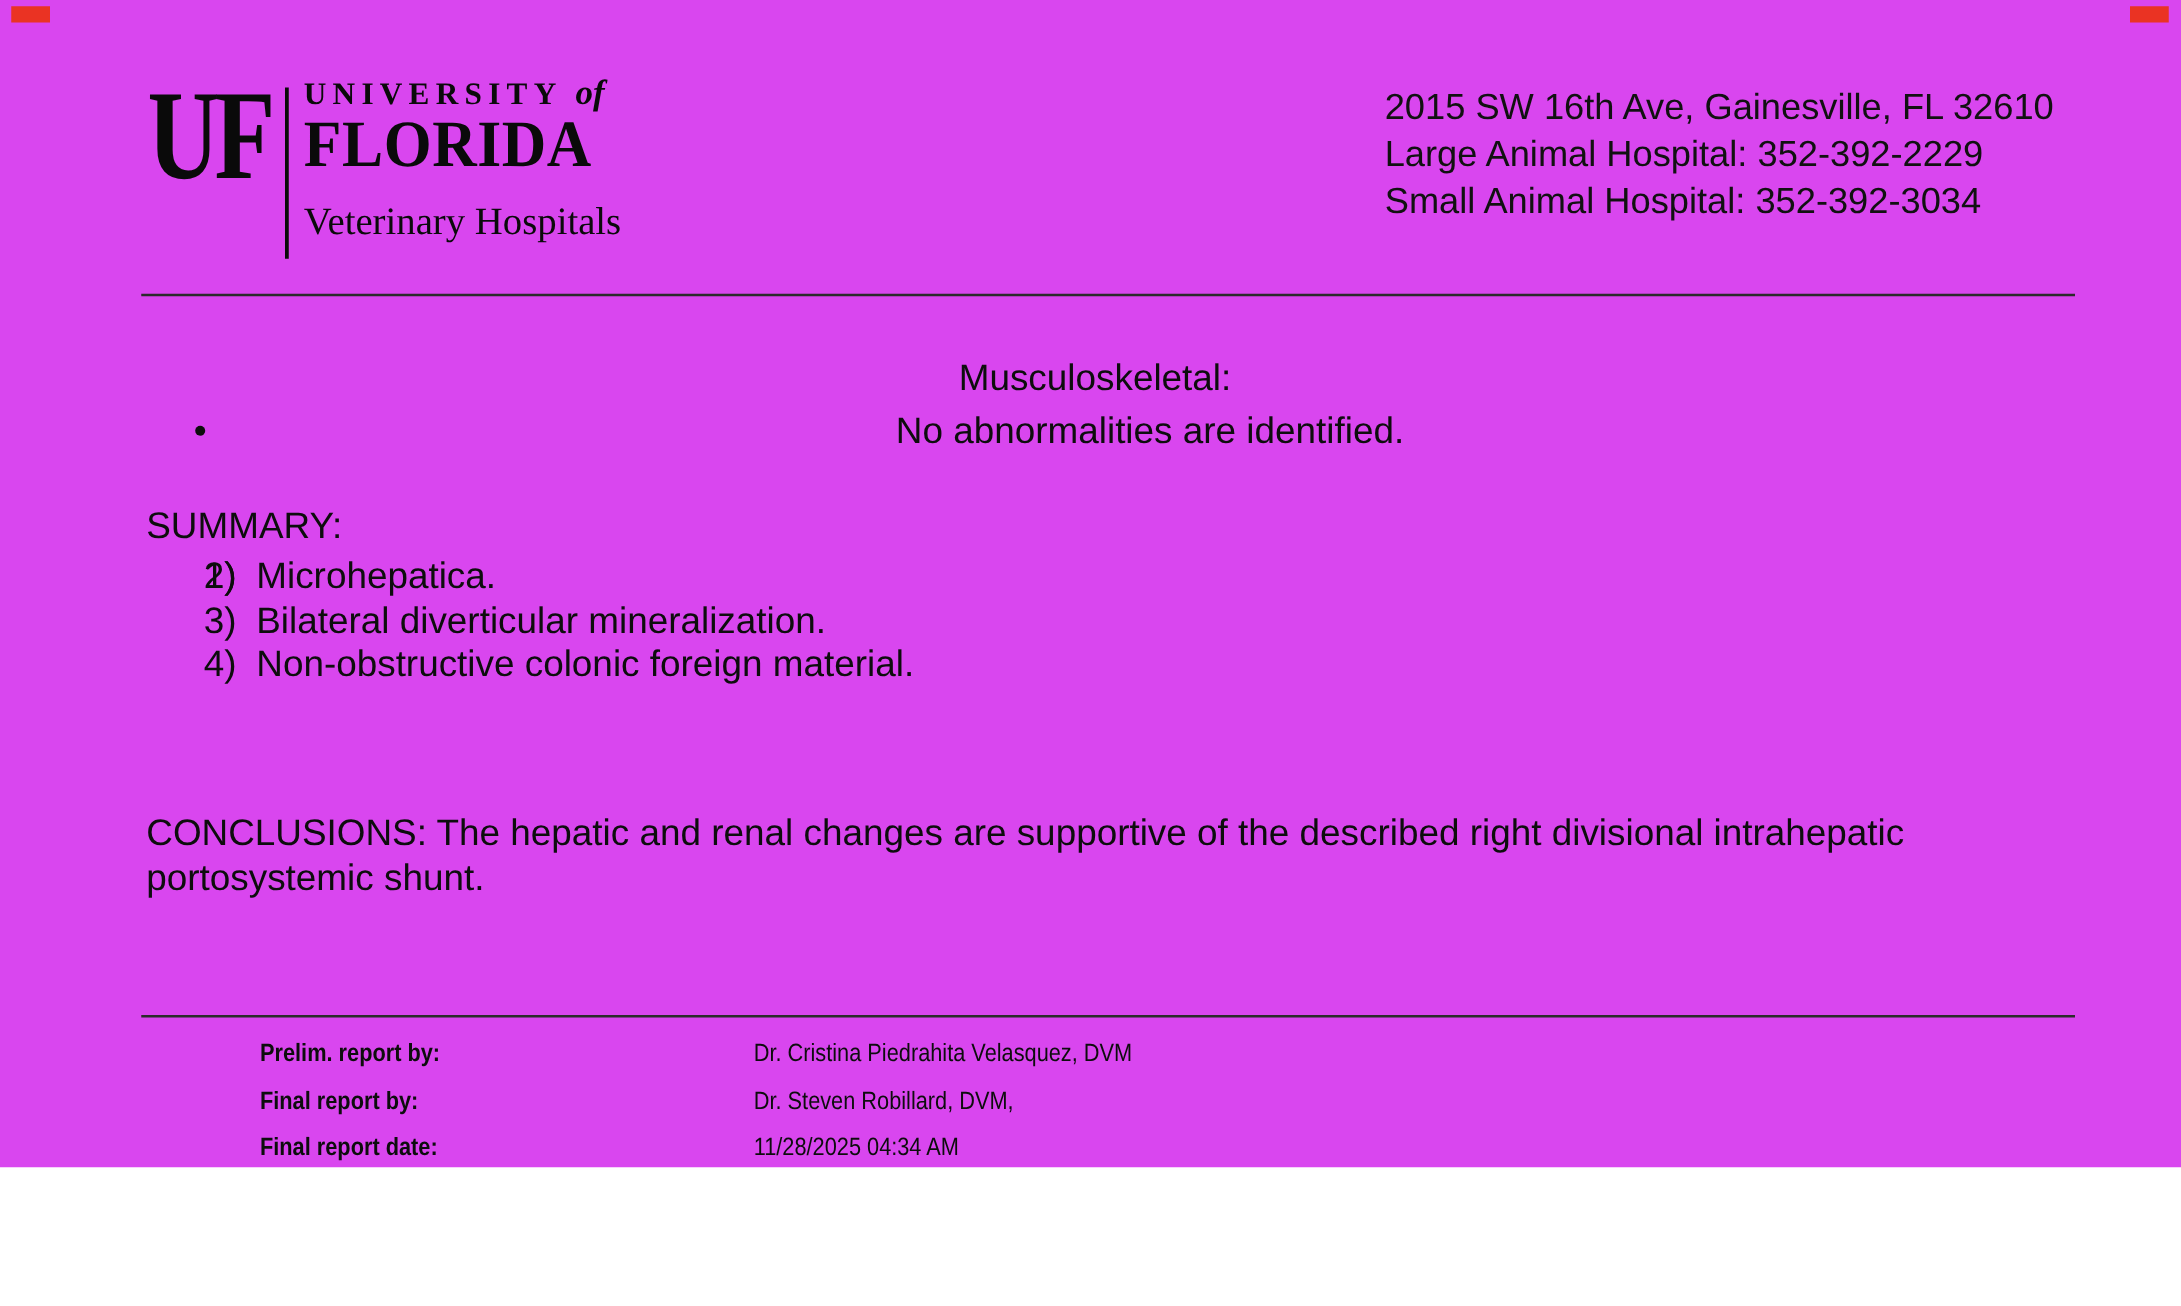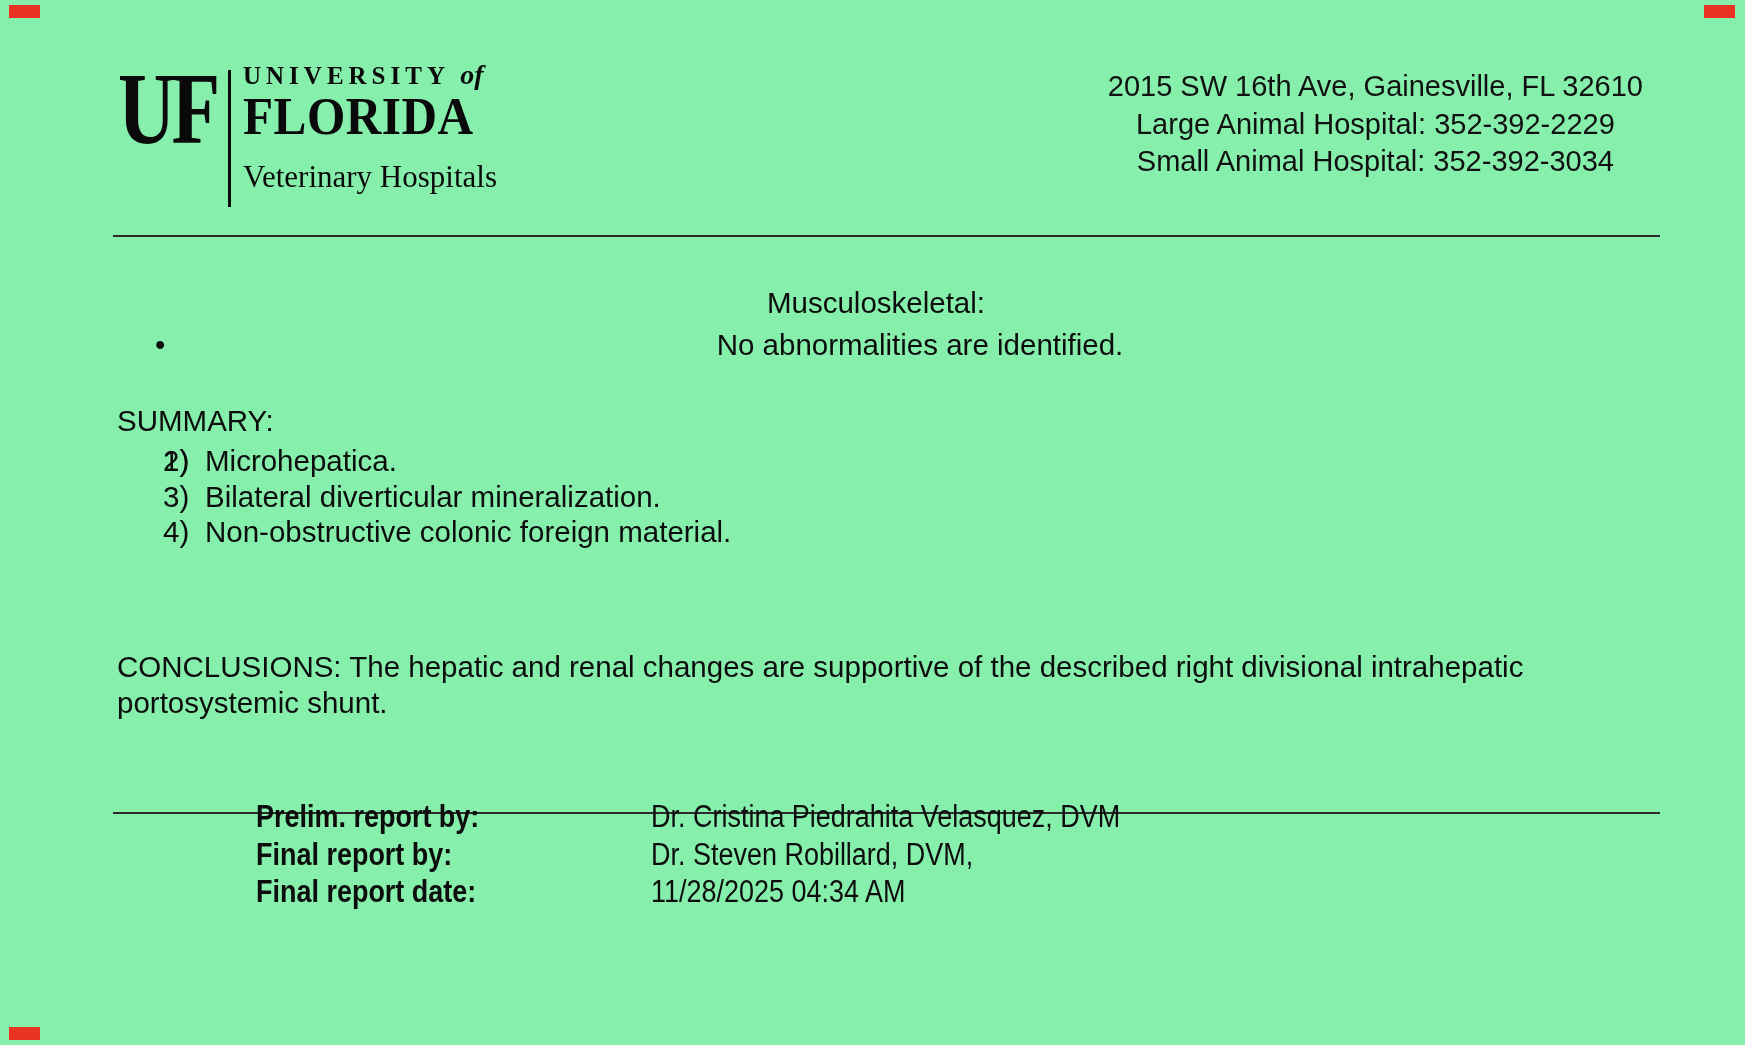--- a/index.html
+++ b/index.html
@@ -1,21 +1,21 @@
 <!DOCTYPE html>
 <html><head>
 <meta charset="utf-8">
 <style>
   * { margin: 0; padding: 0; box-sizing: border-box; }
   html, body { background: #ffffff; }
   .page {
     position: relative;
     width: 1745px;
-    height: 1045px;
-    background: #86efac;
+    height: 934px;
+    background: #d946ef;
     font-family: "Liberation Sans", sans-serif;
     color: #0d0d0d;
     overflow: hidden;
   }
 
   
   .corner-mark {
     position: absolute;
     width: 31px;
     height: 13px;
@@ -79,21 +79,21 @@
     margin-top: 20px;
     font-size: 31px;
     font-weight: normal;
     line-height: 32px;
   }
 
   .contact {
     position: absolute;
     right: 102px;
     top: 68px;
-    text-align: center;
+    text-align: left;
     font-size: 29px;
     line-height: 37.5px;
     color: #111;
   }
 
   .rule {
     position: absolute;
     left: 113px;
     width: 1547px;
     height: 0;
@@ -125,24 +125,23 @@
   .num-marker {
     position: absolute;
     left: 46px;
     top: 0;
   }
 
   
   .signoff {
     position: absolute;
     left: 208px;
-    top: 798px;
-    font-size: 31px;
+    top: 825px;
+    font-size: 20px;
     line-height: 37.5px;
-    margin-left: 48px;
   }
   .signoff-row { display: flex; }
   .signoff-label {
     width: 395px;
     font-weight: bold;
   }
   .signoff-label > span, .signoff-value > span {
     display: inline-block;
     transform: scaleX(0.87);
     transform-origin: left center;

